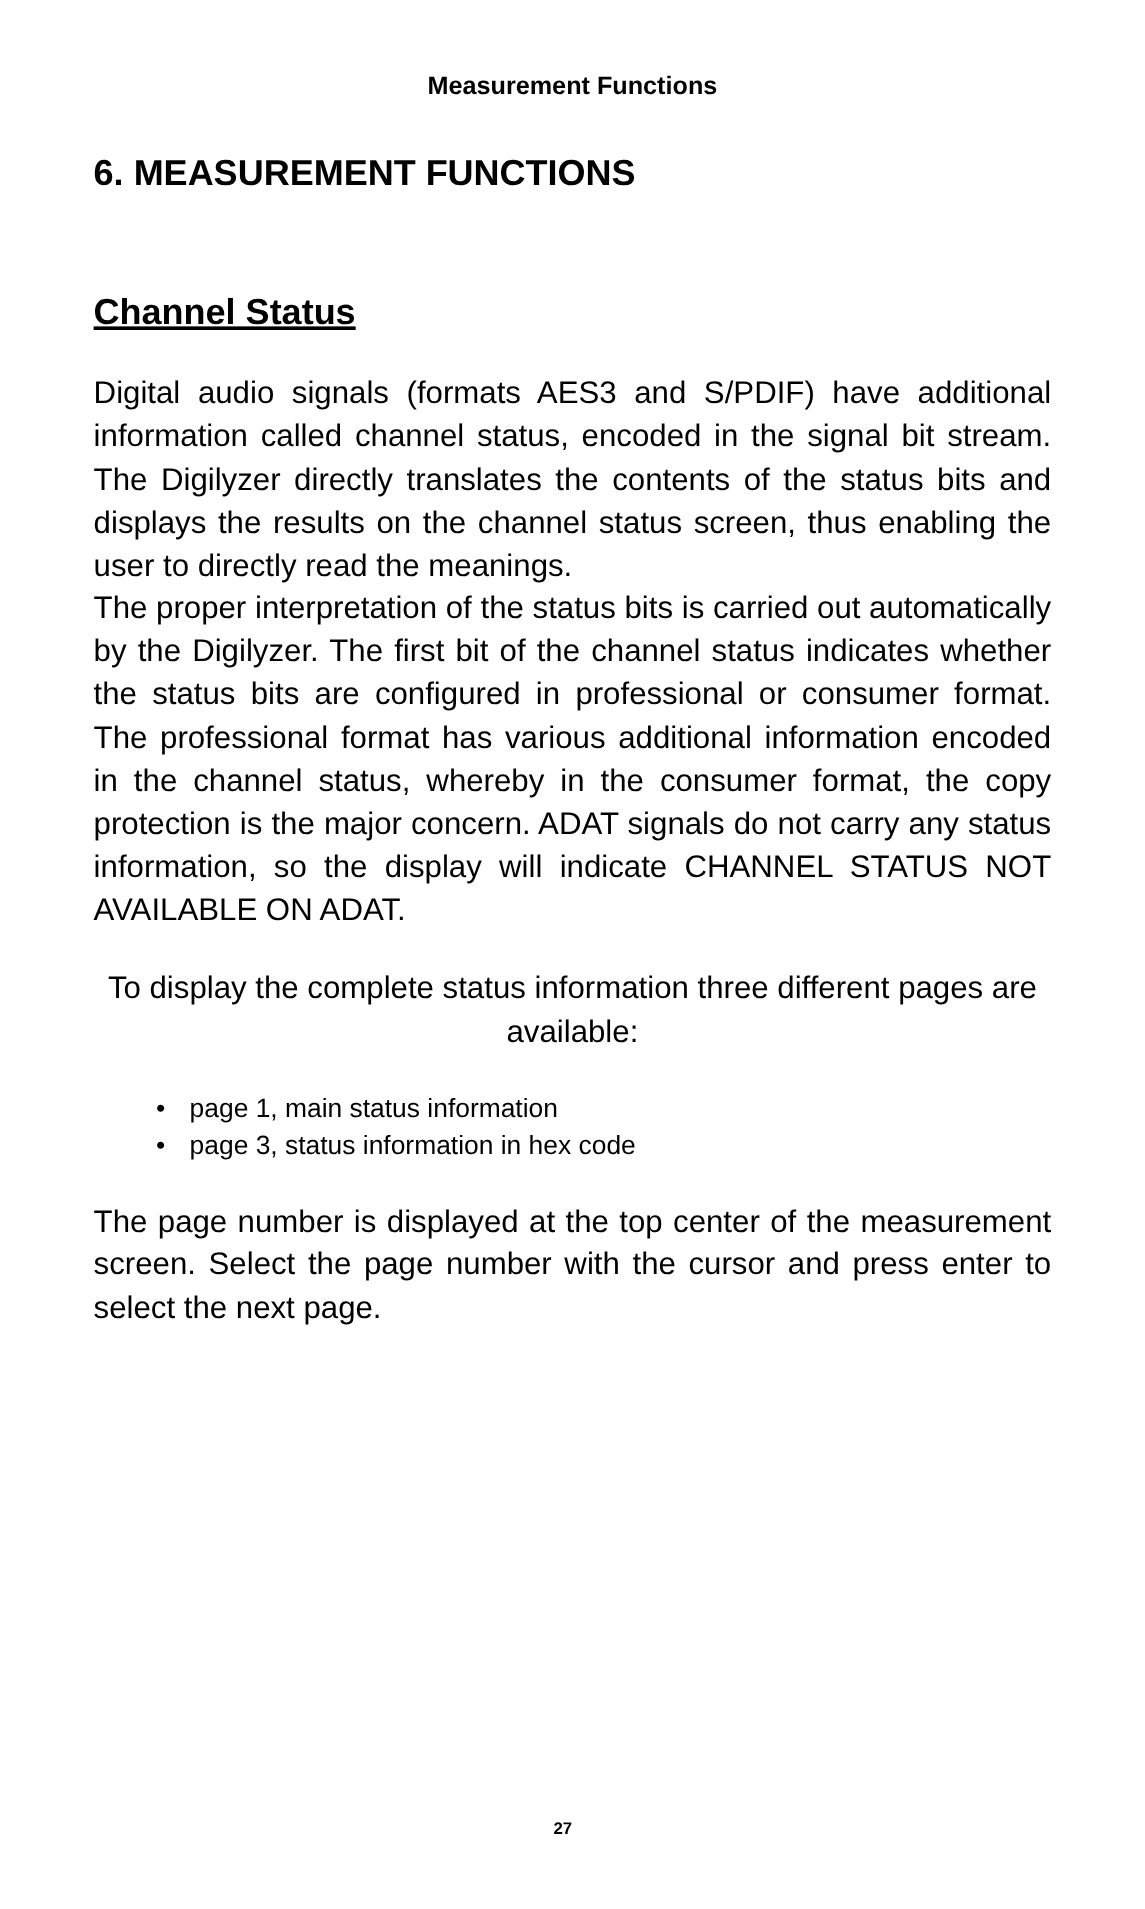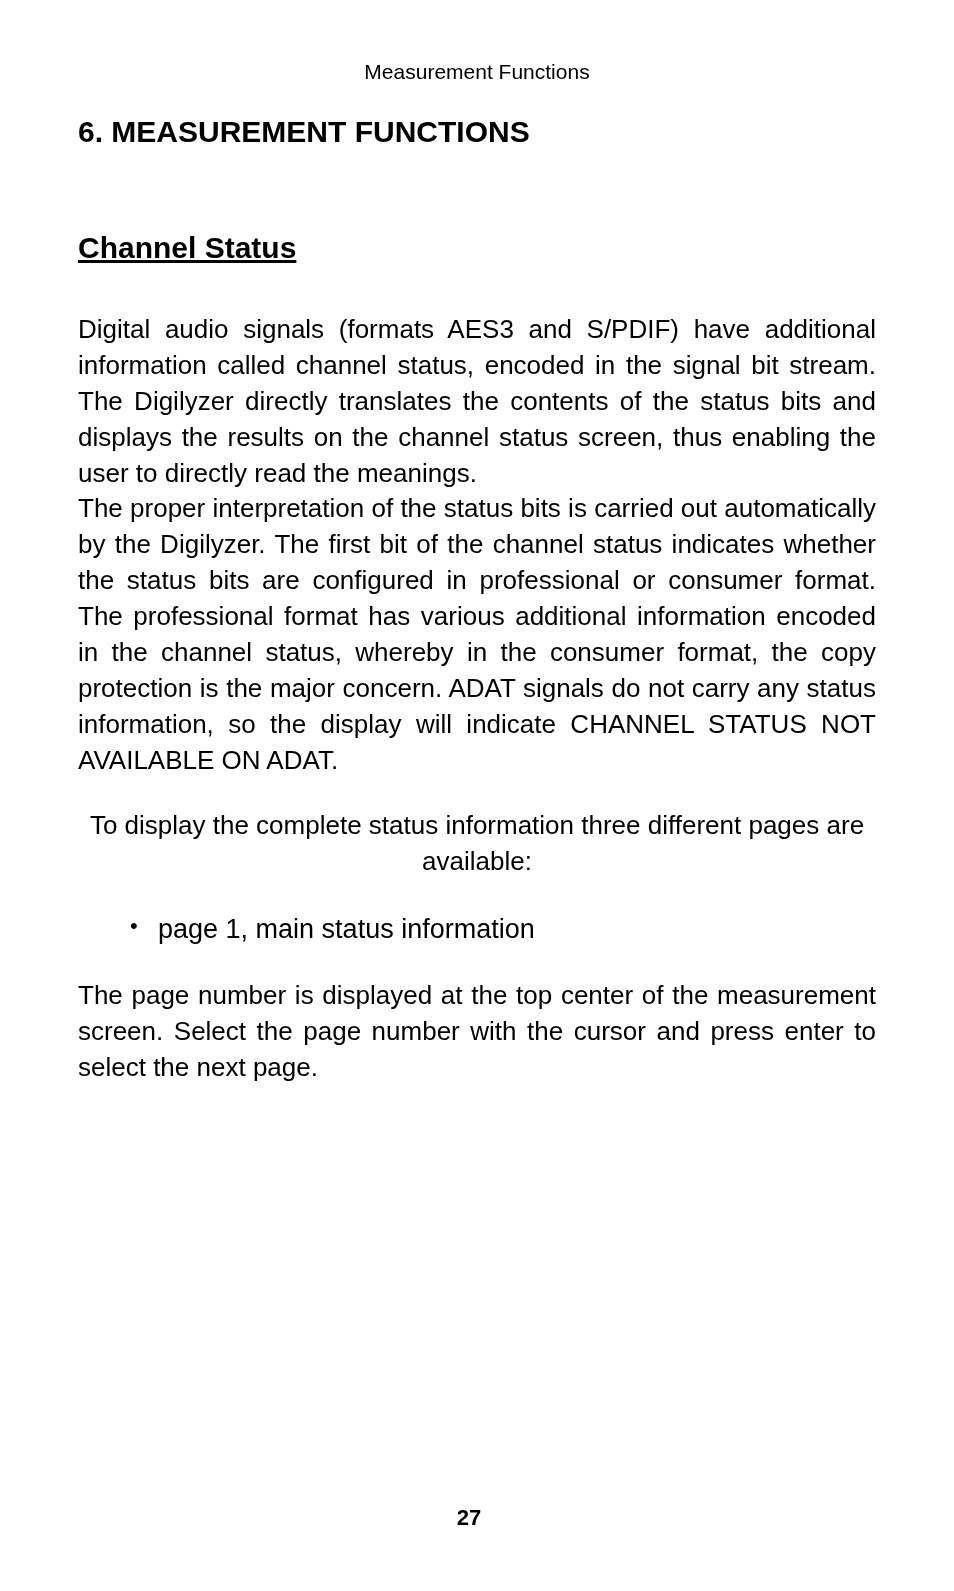--- a/index.html
+++ b/index.html
@@ -12,67 +12,67 @@
       background: #ffffff;
       color: #000000;
       width: 954px;
       height: 1591px;
       position: relative;
       padding: 60px 78px;
     }
     .page-header {
       text-align: center;
       font-size: 21px;
-      font-weight: normal;
-      margin-bottom: 31px;
+      font-weight: bold;
+      margin-bottom: 44px;
     }
     .chapter-title {
       font-size: 30px;
       font-weight: bold;
       margin-bottom: 82px;
     }
     .section-title {
       font-size: 30px;
       font-weight: bold;
       text-decoration: underline;
-      margin-bottom: 47px;
+      margin-bottom: 32px;
     }
     .paragraph {
       font-size: 26px;
       line-height: 1.38;
       text-align: justify;
       margin-bottom: 0;
     }
     .paragraph-block {
       margin-bottom: 30px;
     }
     .bullet-list {
       list-style: none;
       margin-left: 52px;
       margin-bottom: 30px;
     }
     .bullet-list li {
-      font-size: 27px;
+      font-size: 22px;
       line-height: 1.42;
       position: relative;
       padding-left: 28px;
     }
     .bullet-list li::before {
       content: "•";
       position: absolute;
       left: 0;
       font-size: 22px;
     }
     .page-number {
       position: absolute;
       bottom: 60px;
       left: 0;
       right: 16px;
       text-align: center;
-      font-size: 22px;
+      font-size: 14px;
       font-weight: bold;
     }
   </style>
 </head>
 <body>
 
 <div class="page-header">Measurement Functions</div>
 
 <h1 class="chapter-title">6. MEASUREMENT FUNCTIONS</h1>
 
@@ -80,17 +80,18 @@
 
 <div class="paragraph-block">
   <p class="paragraph">Digital audio signals (formats AES3 and S/PDIF) have additional information called channel status, encoded in the signal bit stream. The Digilyzer directly translates the contents of the status bits and displays the results on the channel status screen, thus enabling the user to directly read the meanings.</p>
   <p class="paragraph">The proper interpretation of the status bits is carried out automatically by the Digilyzer. The first bit of the channel status indicates whether the status bits are configured in professional or consumer format. The professional format has various additional information encoded in the channel status, whereby in the consumer format, the copy protection is the major concern. ADAT signals do not carry any status information, so the display will indicate CHANNEL STATUS NOT AVAILABLE ON ADAT.</p>
 </div>
 
 <p class="paragraph paragraph-block" style="text-align:center;">To display the complete status information three different pages are available:</p>
 
 <ul class="bullet-list">
   <li>page 1, main status information</li>
+  <li>page 3, status information in hex code</li>
 </ul>
 
 <p class="paragraph">The page number is displayed at the top center of the measurement screen. Select the page number with the cursor and press enter to select the next page.</p>
 
 <div class="page-number">27</div>
 
 </body></html>

